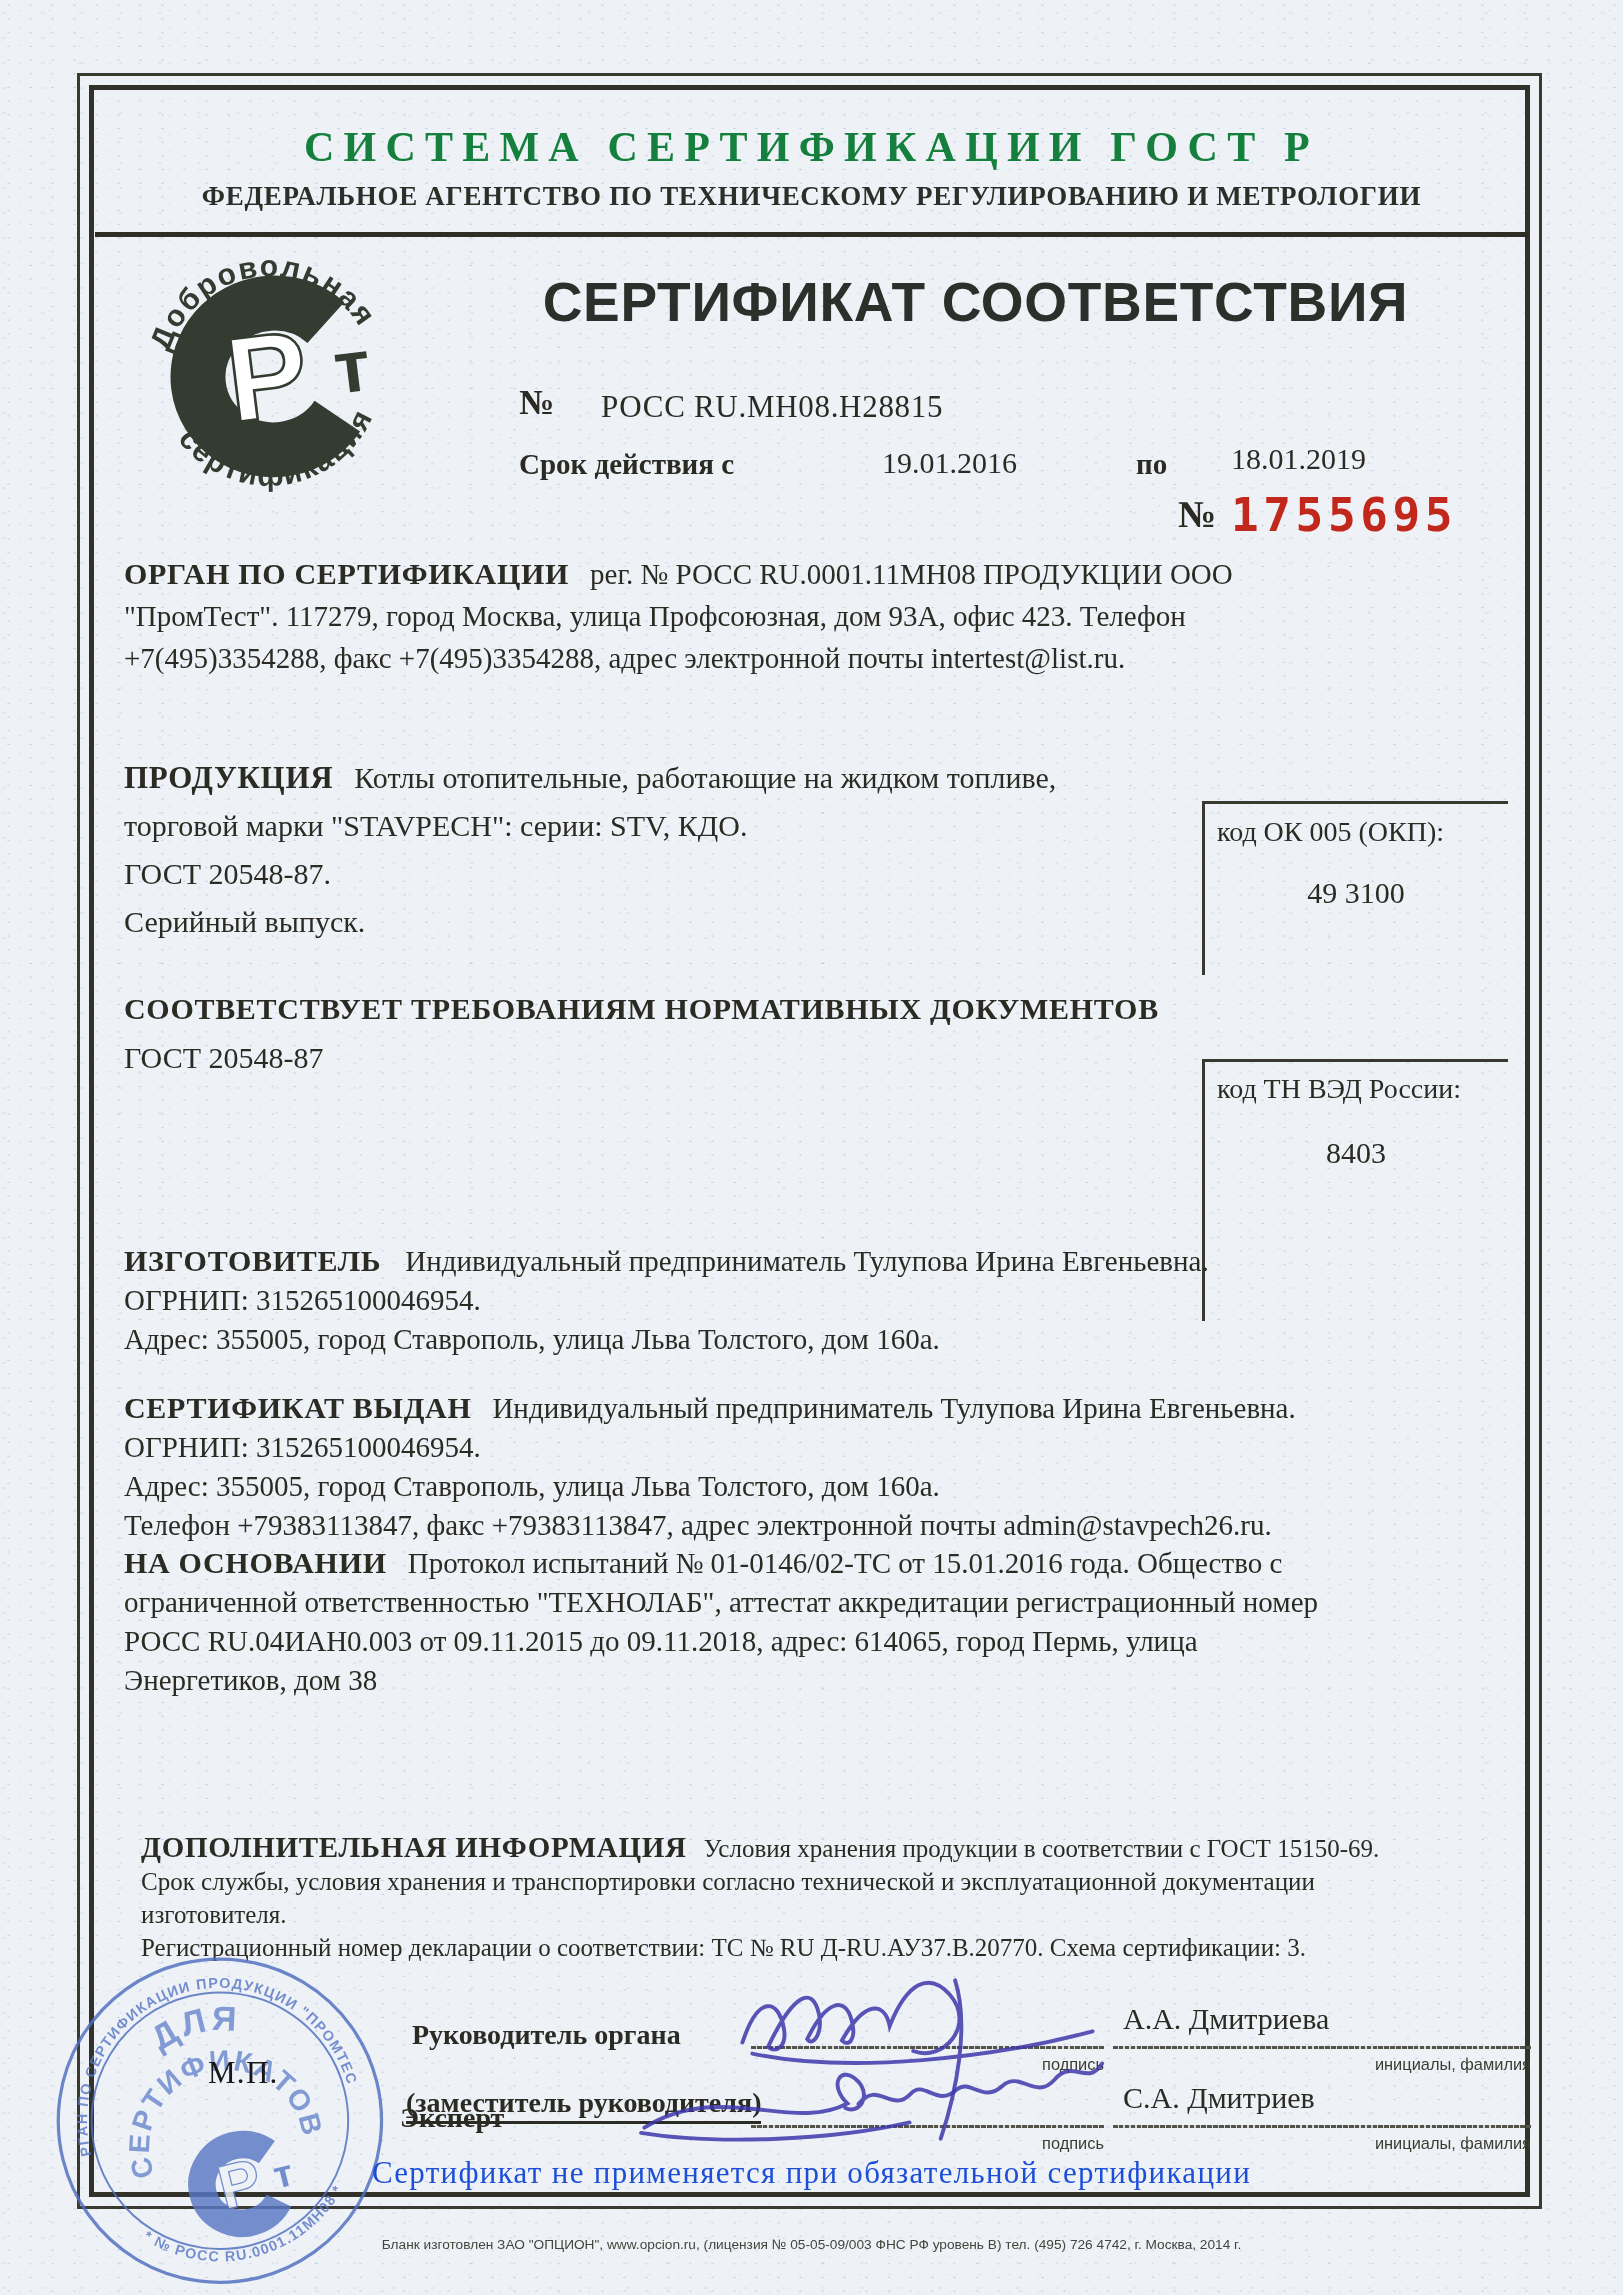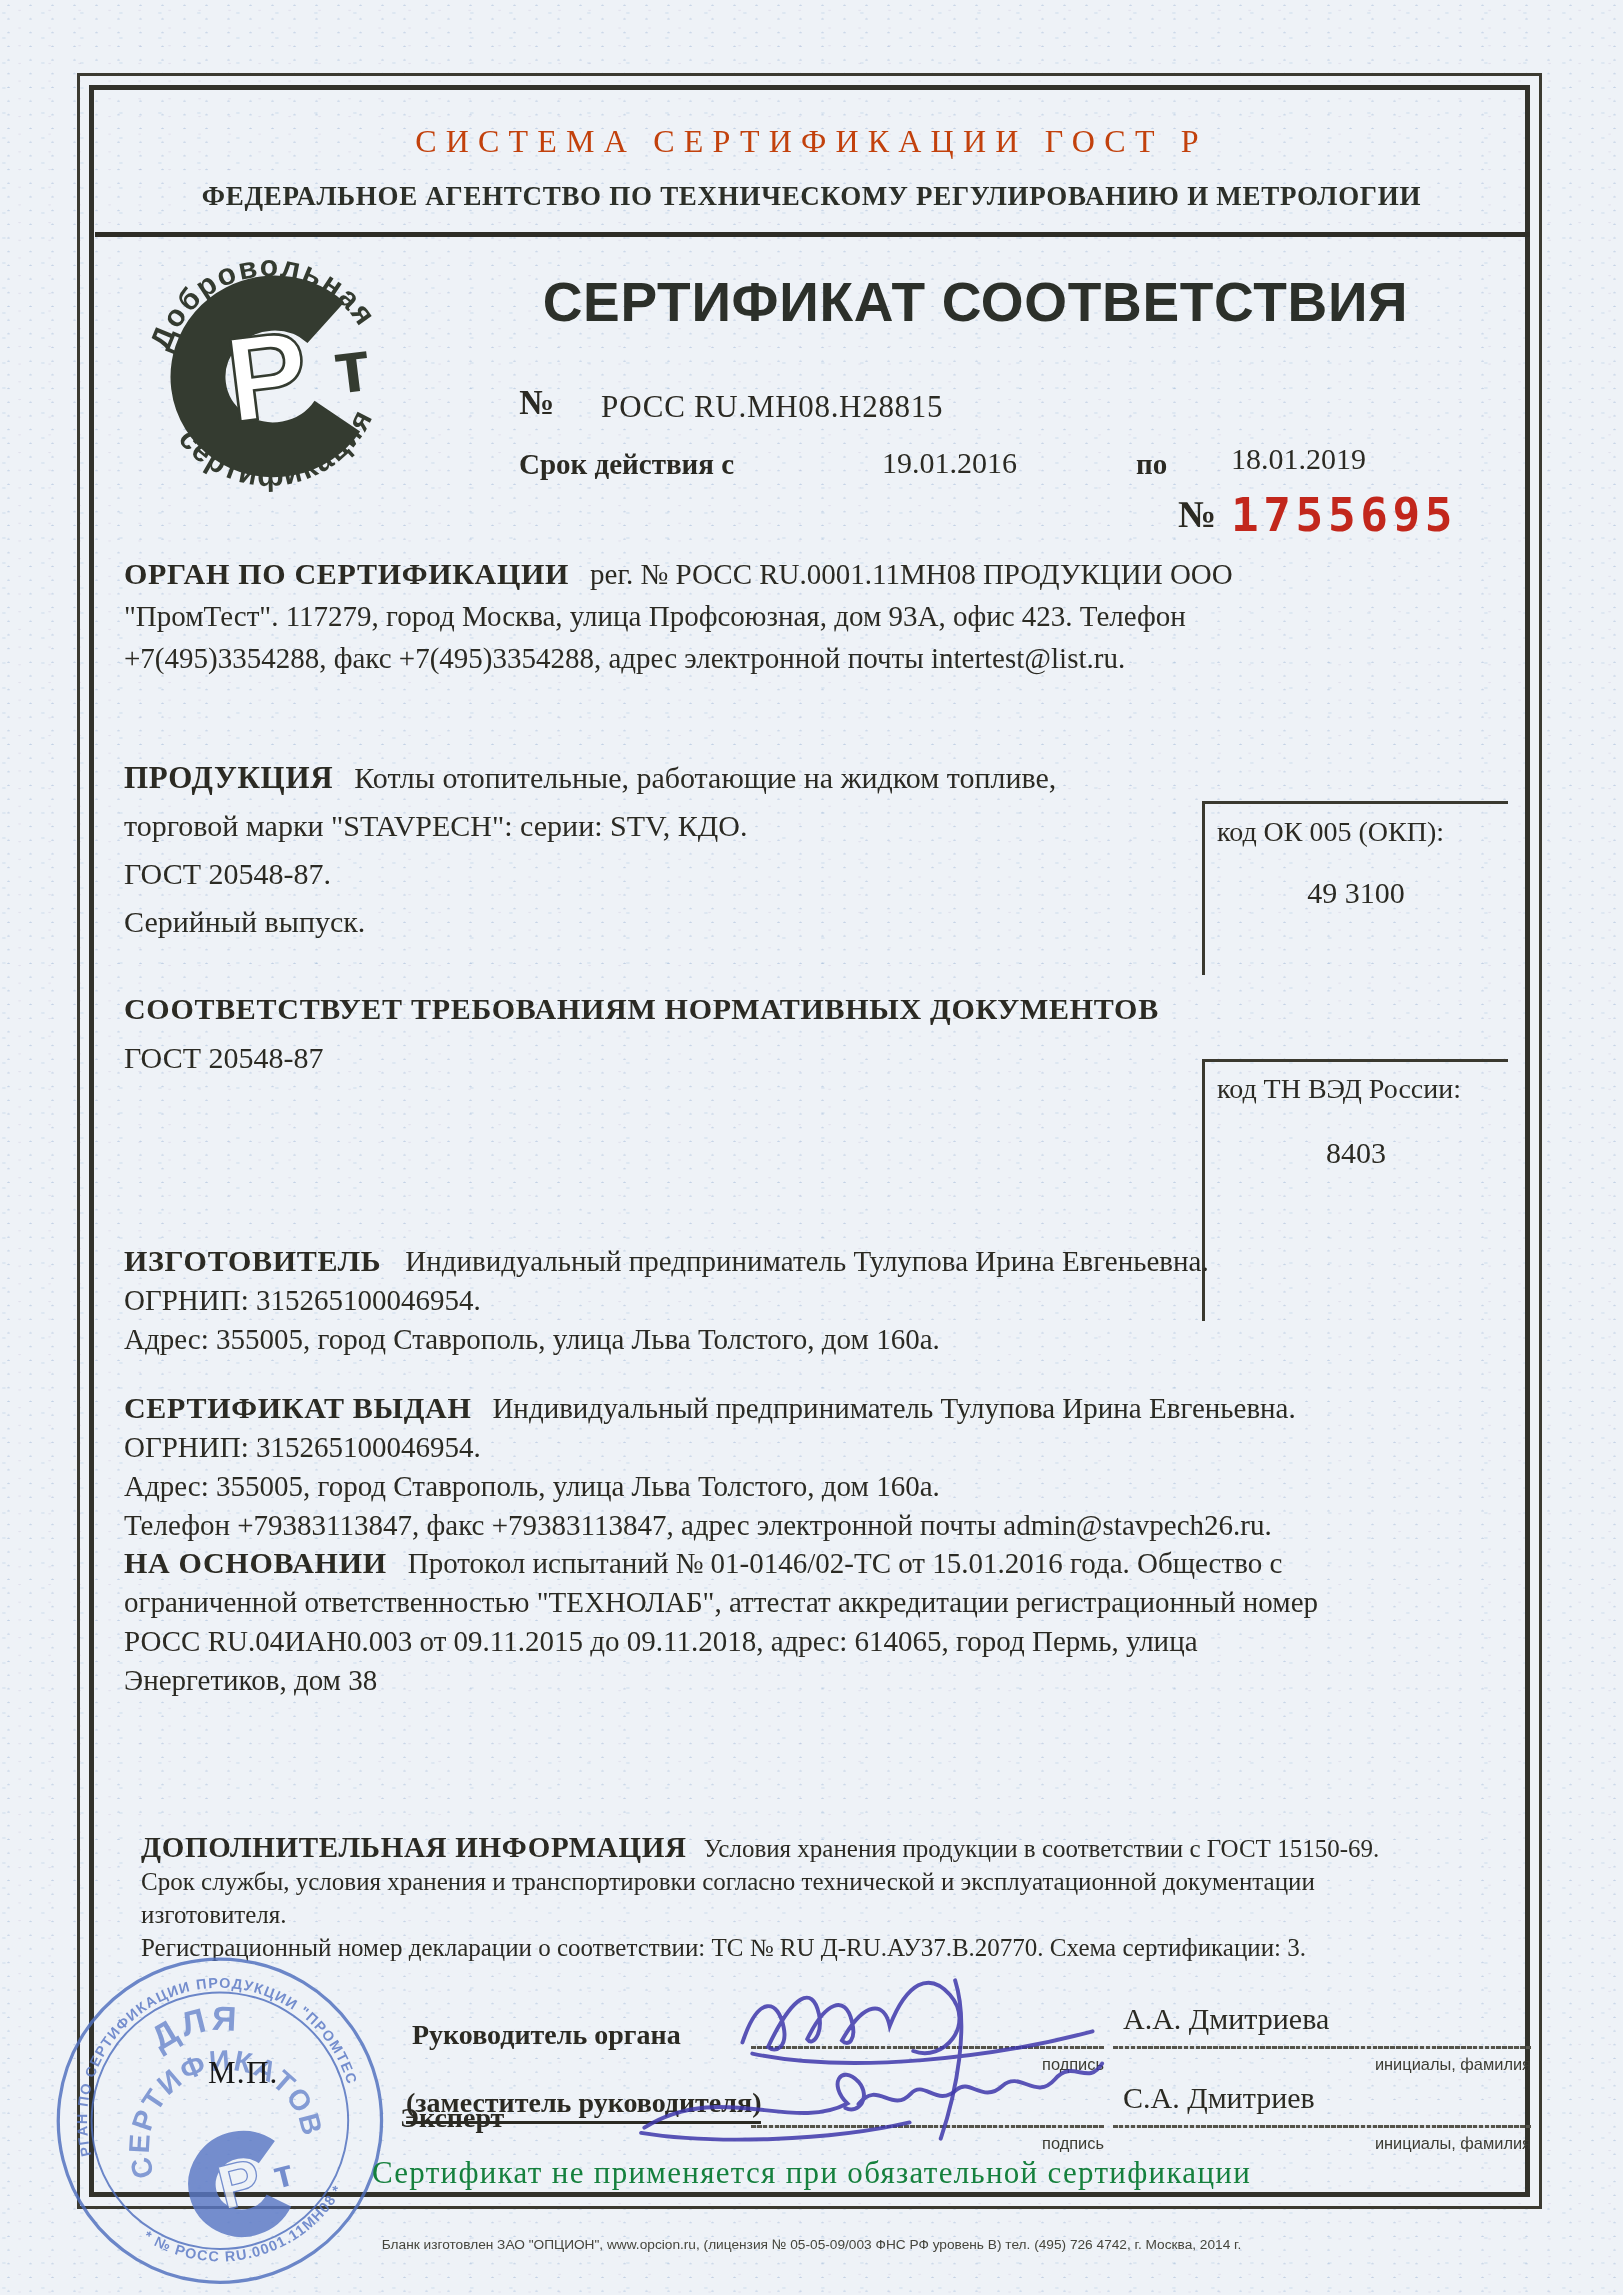--- a/index.html
+++ b/index.html
@@ -10,40 +10,40 @@
        radial-gradient(5.9px 3.3px at 8.5px 5.2px, rgba(96,136,190,.30) 0 0.8px, rgba(96,136,190,0) 1.7px),
        radial-gradient(6.5px 3.3px at 19.6px 10.5px, rgba(140,110,165,.14) 0 0.8px, rgba(140,110,165,0) 1.7px),
        radial-gradient(9.2px 5.2px at 3.9px 13px, rgba(96,150,200,.12) 0 1.3px, rgba(96,150,200,0) 2.6px);
      background-size:22px 13.7px,30px 17.7px,39px 25px;}
   .abs{position:absolute;}
   .center{left:0;width:1623px;text-align:center;}
   .frame-outer{position:absolute;top:73px;left:77px;right:81px;bottom:86px;
      border:3.3px solid #3b3a31;}
   .frame-inner{position:absolute;top:85px;left:89px;right:93px;bottom:98px;
      border:5.9px solid #32322b;}
-  .hdr-system{top:123px;font-size:32px;font-weight:normal;letter-spacing:9.2px;color:#c2410c;}
+  .hdr-system{top:123px;font-size:42px;font-weight:bold;letter-spacing:9.2px;color:#15803d;}
   .hdr-agency{top:181px;font-size:27px;font-weight:bold;letter-spacing:0.7px;color:#2c2f28;}
   .rule{top:232px;left:95px;width:1435px;height:4.6px;background:#2e2d26;}
   .cert-title{top:270px;left:419px;width:1113px;text-align:center;
      font-family:"Liberation Sans",sans-serif;font-weight:bold;font-size:55px;
      letter-spacing:0.7px;color:#2c302a;}
   .no-sign{font-weight:bold;}
   .body-line{white-space:nowrap;}
   .sec{line-height:39px;font-size:29px;white-space:nowrap;}
   .sec .lbl{font-weight:bold;font-size:30px;letter-spacing:0.7px;margin-right:21px;}
   .small-sec{line-height:33px;font-size:25px;}
   .small-sec .lbl{font-weight:bold;font-size:29px;letter-spacing:0.7px;margin-right:17px;}
   .boxline{background:#3a392f;}
   .microline{height:3.3px;background:repeating-linear-gradient(90deg,#54534a 0 4.6px,rgba(84,83,74,.15) 4.6px 5.9px);}
   .cap{font-family:"Liberation Sans",sans-serif;font-size:16.4px;color:#3c3c33;text-align:right;}
   .rolelbl{font-weight:bold;font-size:28px;white-space:nowrap;}
   .sig-name{font-size:30px;white-space:nowrap;}
   .red-num{font-family:"DejaVu Sans Mono",monospace;font-weight:bold;font-size:46px;
      letter-spacing:4.6px;color:#c2271c;}
-  .disclaimer{top:2155px;font-size:31px;letter-spacing:1.3px;color:#15803d;}
+  .disclaimer{top:2155px;font-size:31px;letter-spacing:1.3px;color:#1d4ed8;}
   .footer{top:2237px;font-family:"Liberation Sans",sans-serif;font-size:13.7px;color:#45453c;}
   .mp{font-size:31px;color:#181818;letter-spacing:1.3px;}
   svg text{font-family:"Liberation Sans",sans-serif;}
 </style>
 </head>
 <body>
 
 <div class="page">
 
   <div class="frame-outer"></div>

